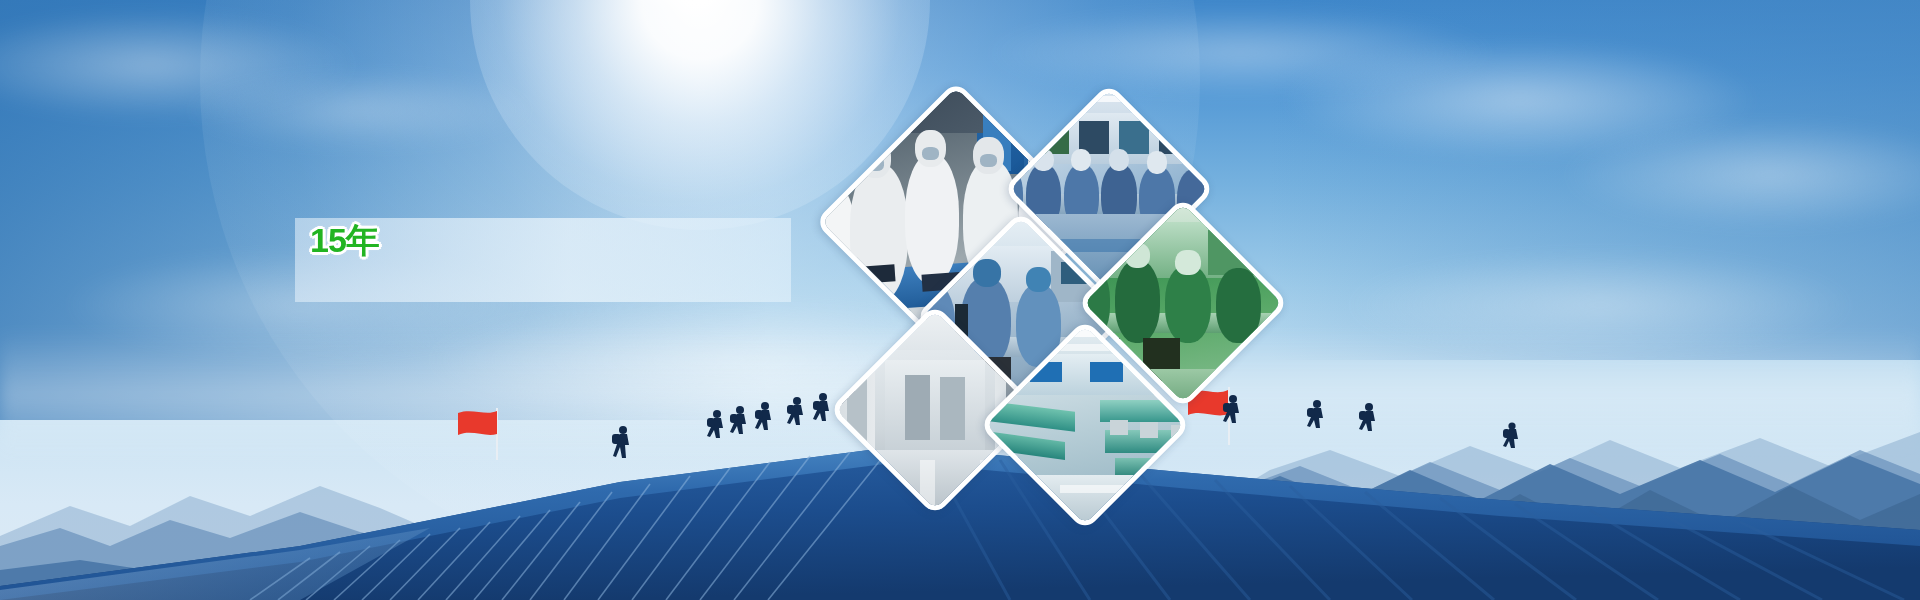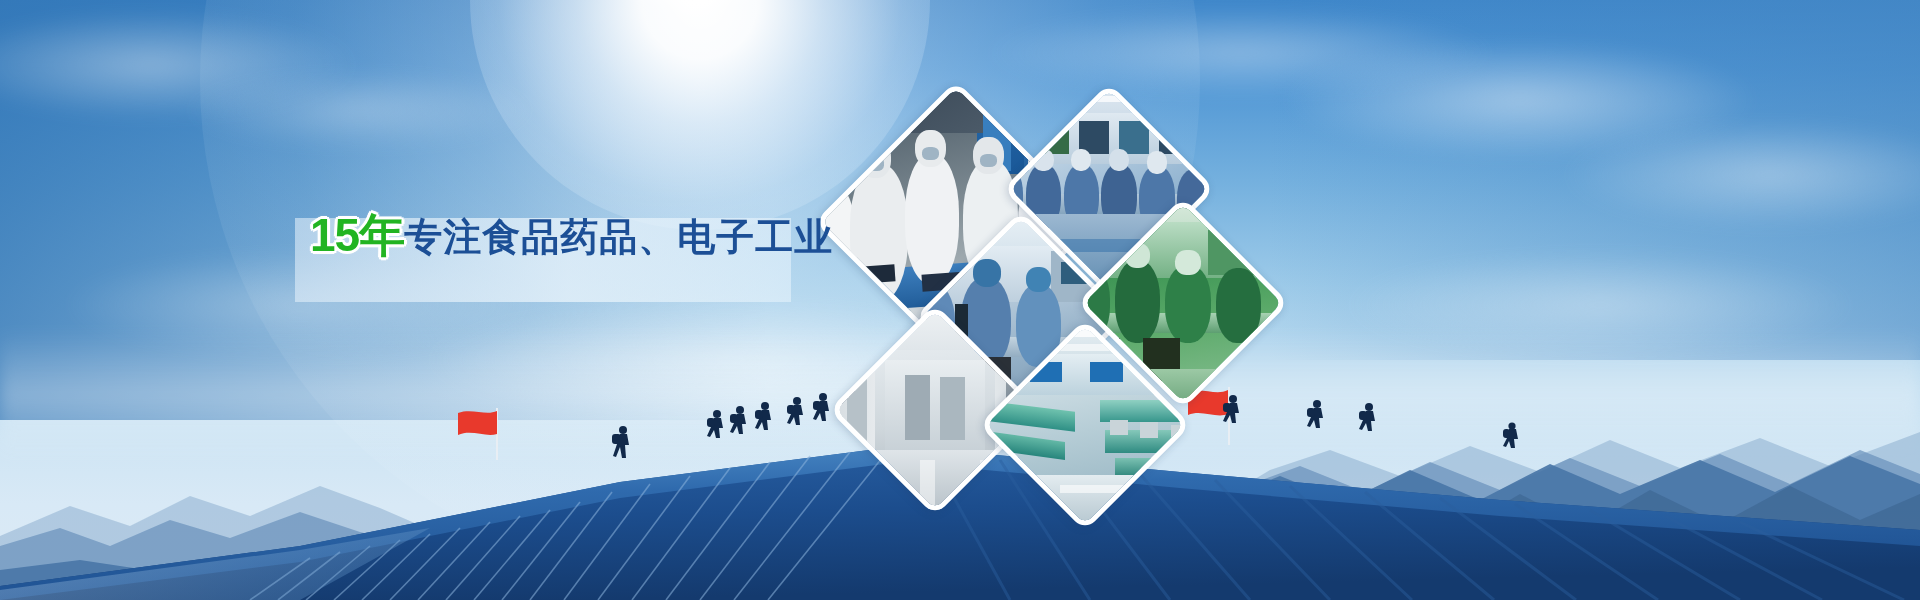--- a/index.html
+++ b/index.html
@@ -90,21 +90,21 @@
     box-shadow:0 0 0 0 rgba(0,0,0,0);
   }
   #headline-text {
     position:absolute; left:310px; top:200px; width:500px;
     line-height:1.0;
   }
   .hl-line { white-space:nowrap; }
   .hl-line1 { font-size:40px; height:56px; display:flex; align-items:flex-end; }
   .hl-line2 { font-size:37px; height:44px; display:flex; align-items:flex-end; }
   .years {
-    font-size:46px; font-weight:bold; color:#22b422;
+    font-size:34px; font-weight:bold; color:#22b422;
     letter-spacing:-1px;
     text-shadow:
       -2px -2px 0 #fff, 2px -2px 0 #fff, -2px 2px 0 #fff, 2px 2px 0 #fff,
       -3px 0 0 #fff, 3px 0 0 #fff, 0 -3px 0 #fff, 0 3px 0 #fff,
       0 0 4px rgba(255,255,255,.95);
     line-height:.92;
   }
   .lead-blue {
     font-size:38px; font-weight:bold; color:#1c4f96;
     letter-spacing:1px; line-height:1;
@@ -572,17 +572,16 @@
         <div class="rect" style="left:40%; top:74%; width:30%; height:3%; background:#fff; opacity:.6;"></div>
       </div>
     </div>
 
   </div>
 
   <div id="headline-panel"></div>
   <div id="headline-text">
     <div class="hl-line hl-line1">
       <span class="years">15年</span>
-      <span class="lead-blue">专注食品药品、电子工业</span>
     </div>
   </div>
 
 </div>
 
 </body></html>

